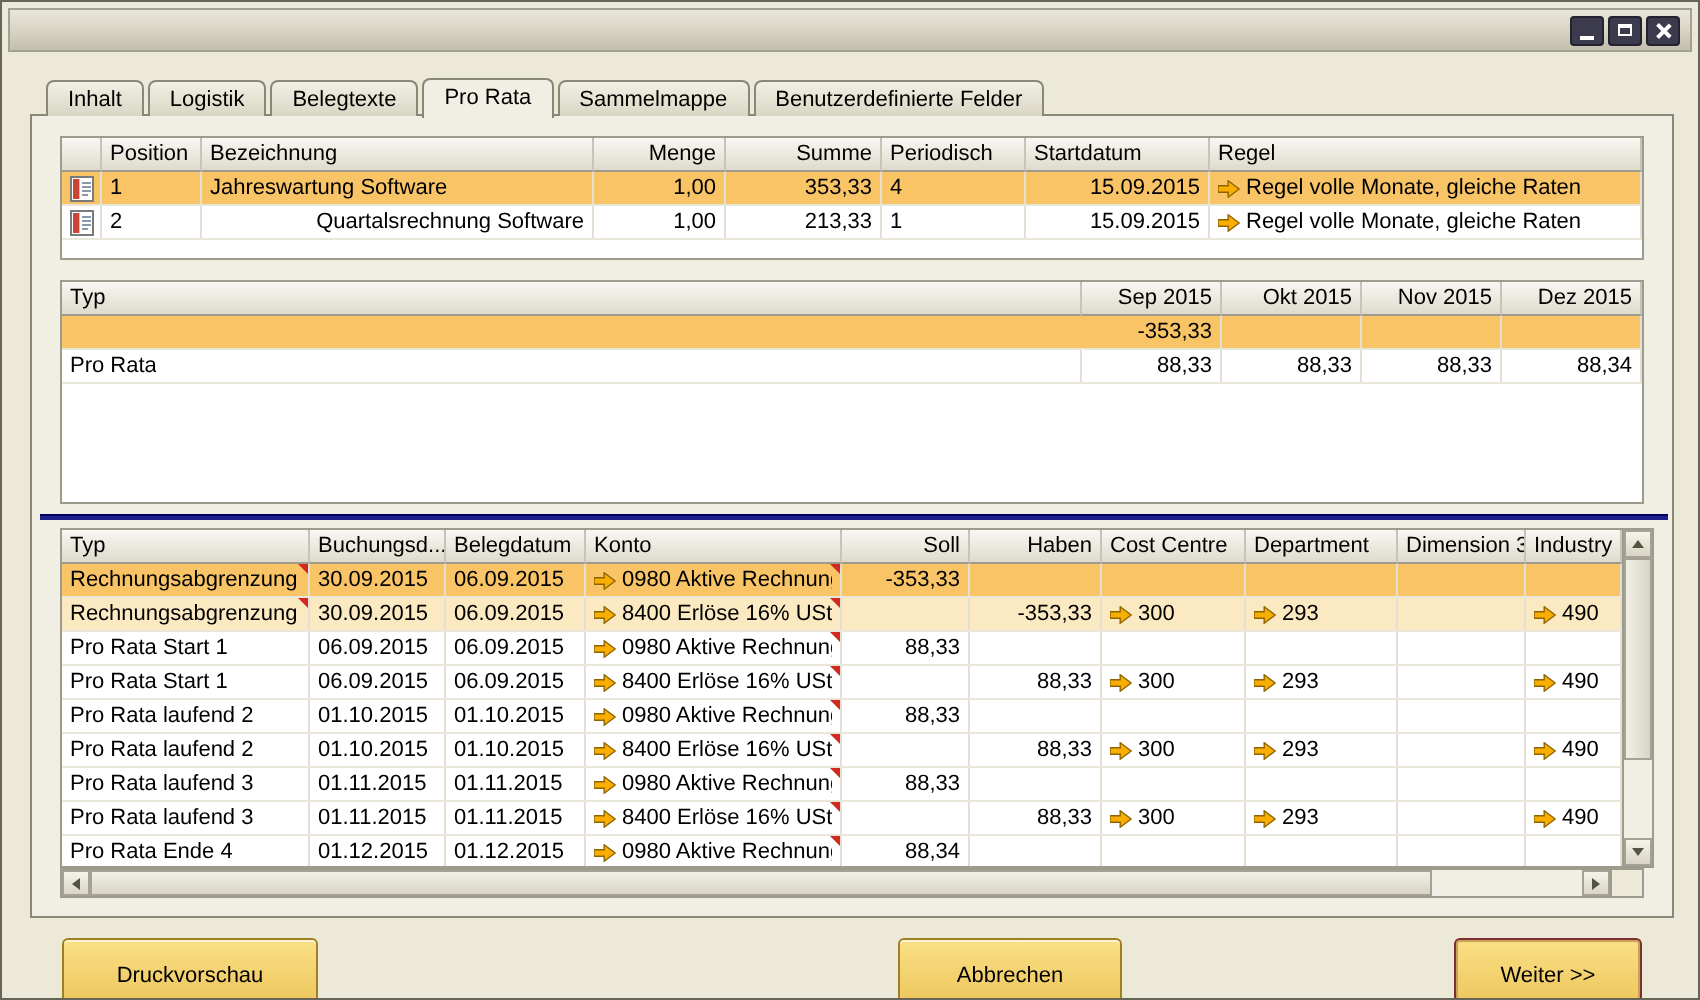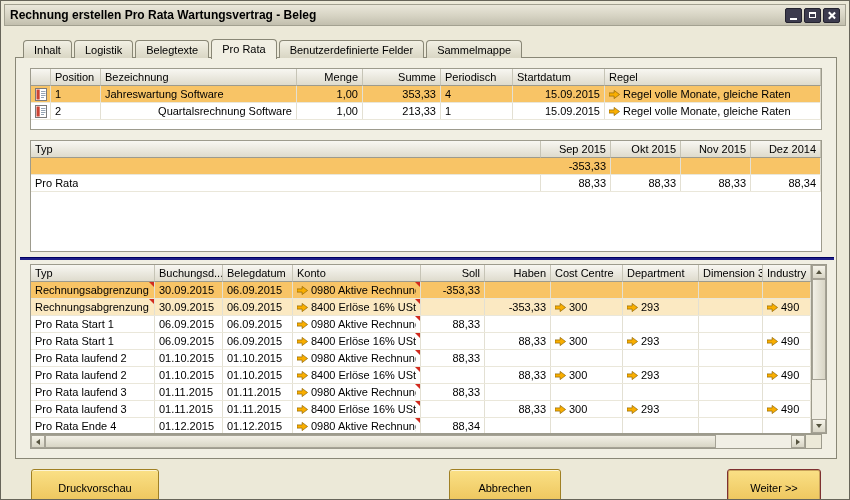--- a/index.html
+++ b/index.html
@@ -126,41 +126,40 @@
   .btn-zurueck   { position: absolute; left: 172px; width: 96px; }
   .btn-weiter    { position: absolute; left: 278px; width: 94px; }
   .btn.default   { border: 1px solid #7E3030; box-shadow: inset 0 0 0 1px #C9A25A; }
 </style>
 </head>
 <body>
 
 <div id="window">
 
   <div class="titlebar">
-    <span class="title">Rechnung erstellen Pro Rata Wartungsvertrag - Beleg</span>
     <span class="win-controls">
       <button class="winbtn">
           <span class="glyph-min"></span>
         </button>
       <button class="winbtn">
           <span class="glyph-max"></span>
         </button>
       <button class="winbtn">
           <span class="glyph-x"></span>
         </button>
     </span>
   </div>
 
   <div class="tabbar">
       <div class="tab">Inhalt</div>
       <div class="tab">Logistik</div>
       <div class="tab">Belegtexte</div>
       <div class="tab active">Pro Rata</div>
+      <div class="tab">Sammelmappe</div>
       <div class="tab">Benutzerdefinierte Felder</div>
-      <div class="tab">Sammelmappe</div>
     </div>
 
   <div class="panel">
 
     <div class="table" style="left:14px; top:10px; width:792px; height:62px;">
         <div class="t-head">
           <div class="th" style="width: 20px; flex: 0 0 20px; justify-content: flex-start;"></div>
           <div class="th" style="width: 50px; flex: 0 0 50px; justify-content: flex-start;">Position</div>
           <div class="th" style="width: 196px; flex: 0 0 196px; justify-content: flex-start;">Bezeichnung</div>
           <div class="th" style="width: 66px; flex: 0 0 66px; justify-content: flex-end;">Menge</div>
@@ -246,21 +245,21 @@
           </div>
         </div>
       </div>
 
     <div class="table" style="left:14px; top:82px; width:792px; height:112px;">
         <div class="t-head">
           <div class="th" style="flex: 1 1 auto; justify-content: flex-start;">Typ</div>
           <div class="th" style="width: 70px; flex: 0 0 70px; justify-content: flex-end;">Sep 2015</div>
           <div class="th" style="width: 70px; flex: 0 0 70px; justify-content: flex-end;">Okt 2015</div>
           <div class="th" style="width: 70px; flex: 0 0 70px; justify-content: flex-end;">Nov 2015</div>
-          <div class="th" style="width: 70px; flex: 0 0 70px; justify-content: flex-end;">Dez 2014</div>
+          <div class="th" style="width: 70px; flex: 0 0 70px; justify-content: flex-end;">Dez 2015</div>
         </div>
         <div class="t-body">
           <div class="tr hl-strong">
             <div class="td" style="flex: 1 1 auto; justify-content: flex-start; margin-top: 39px;">
               <span class="cell-text">Rechnungsabgrenzung Beleg</span>
             </div>
             <div class="td" style="width: 70px; flex: 0 0 70px; justify-content: flex-end;">
               <span class="cell-text">-353,33</span>
             </div>
             <div class="td" style="width: 70px; flex: 0 0 70px; justify-content: flex-end;"></div>

